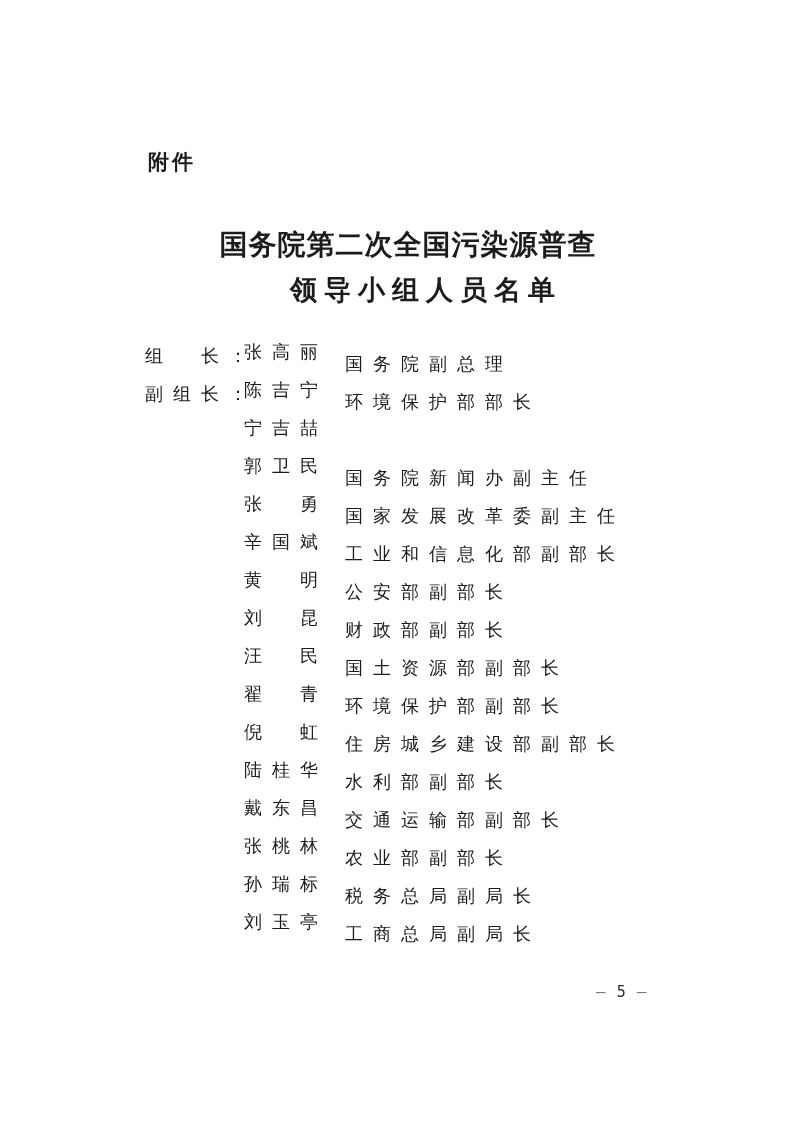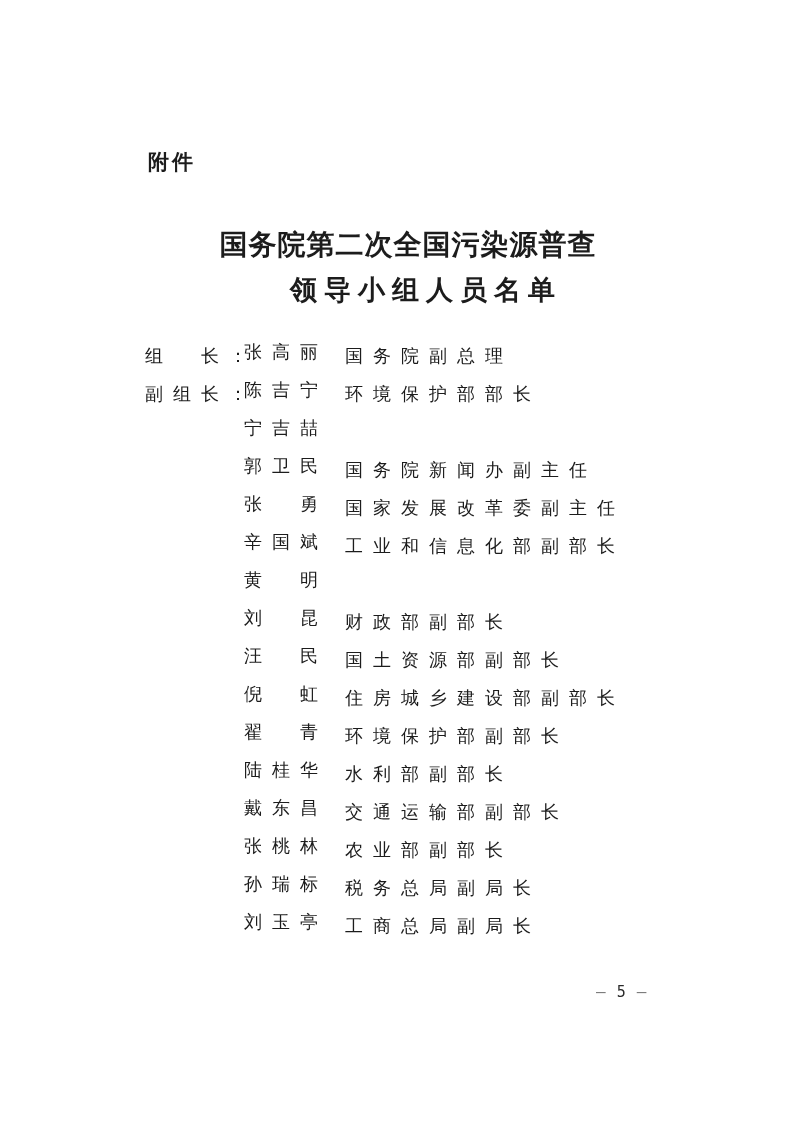--- a/index.html
+++ b/index.html
@@ -65,21 +65,21 @@
     top: 4px;
   }
   .roster .row .name {
     position: absolute;
     left: 244px;
     top: 0;
   }
   .roster .row .pos {
     position: absolute;
     left: 345px;
-    top: 4px;
+    top: 12px;
   }
   .page-footer {
     position: absolute;
     top: 982px;
     left: 596px;
     display: flex;
     align-items: center;
     gap: 11px;
     font-size: 16px;
     font-family: "DejaVu Sans Mono", "Liberation Mono", monospace;
@@ -136,44 +136,45 @@
 
     <div class="row">
       <span class="label"></span>
       <span class="name">辛国斌</span>
       <span class="pos">工业和信息化部副部长</span>
     </div>
 
     <div class="row">
       <span class="label"></span>
       <span class="name">黄　明</span>
+      <span class="pos">公安部副部长</span>
     </div>
 
     <div class="row">
       <span class="label"></span>
       <span class="name">刘　昆</span>
       <span class="pos">财政部副部长</span>
     </div>
 
     <div class="row">
       <span class="label"></span>
       <span class="name">汪　民</span>
       <span class="pos">国土资源部副部长</span>
     </div>
 
     <div class="row">
       <span class="label"></span>
+      <span class="name">翟　青</span>
+      <span class="pos">环境保护部副部长</span>
+    </div>
+
+    <div class="row">
+      <span class="label"></span>
       <span class="name">倪　虹</span>
       <span class="pos">住房城乡建设部副部长</span>
-    </div>
-
-    <div class="row">
-      <span class="label"></span>
-      <span class="name">翟　青</span>
-      <span class="pos">环境保护部副部长</span>
     </div>
 
     <div class="row">
       <span class="label"></span>
       <span class="name">陆桂华</span>
       <span class="pos">水利部副部长</span>
     </div>
 
     <div class="row">
       <span class="label"></span>

